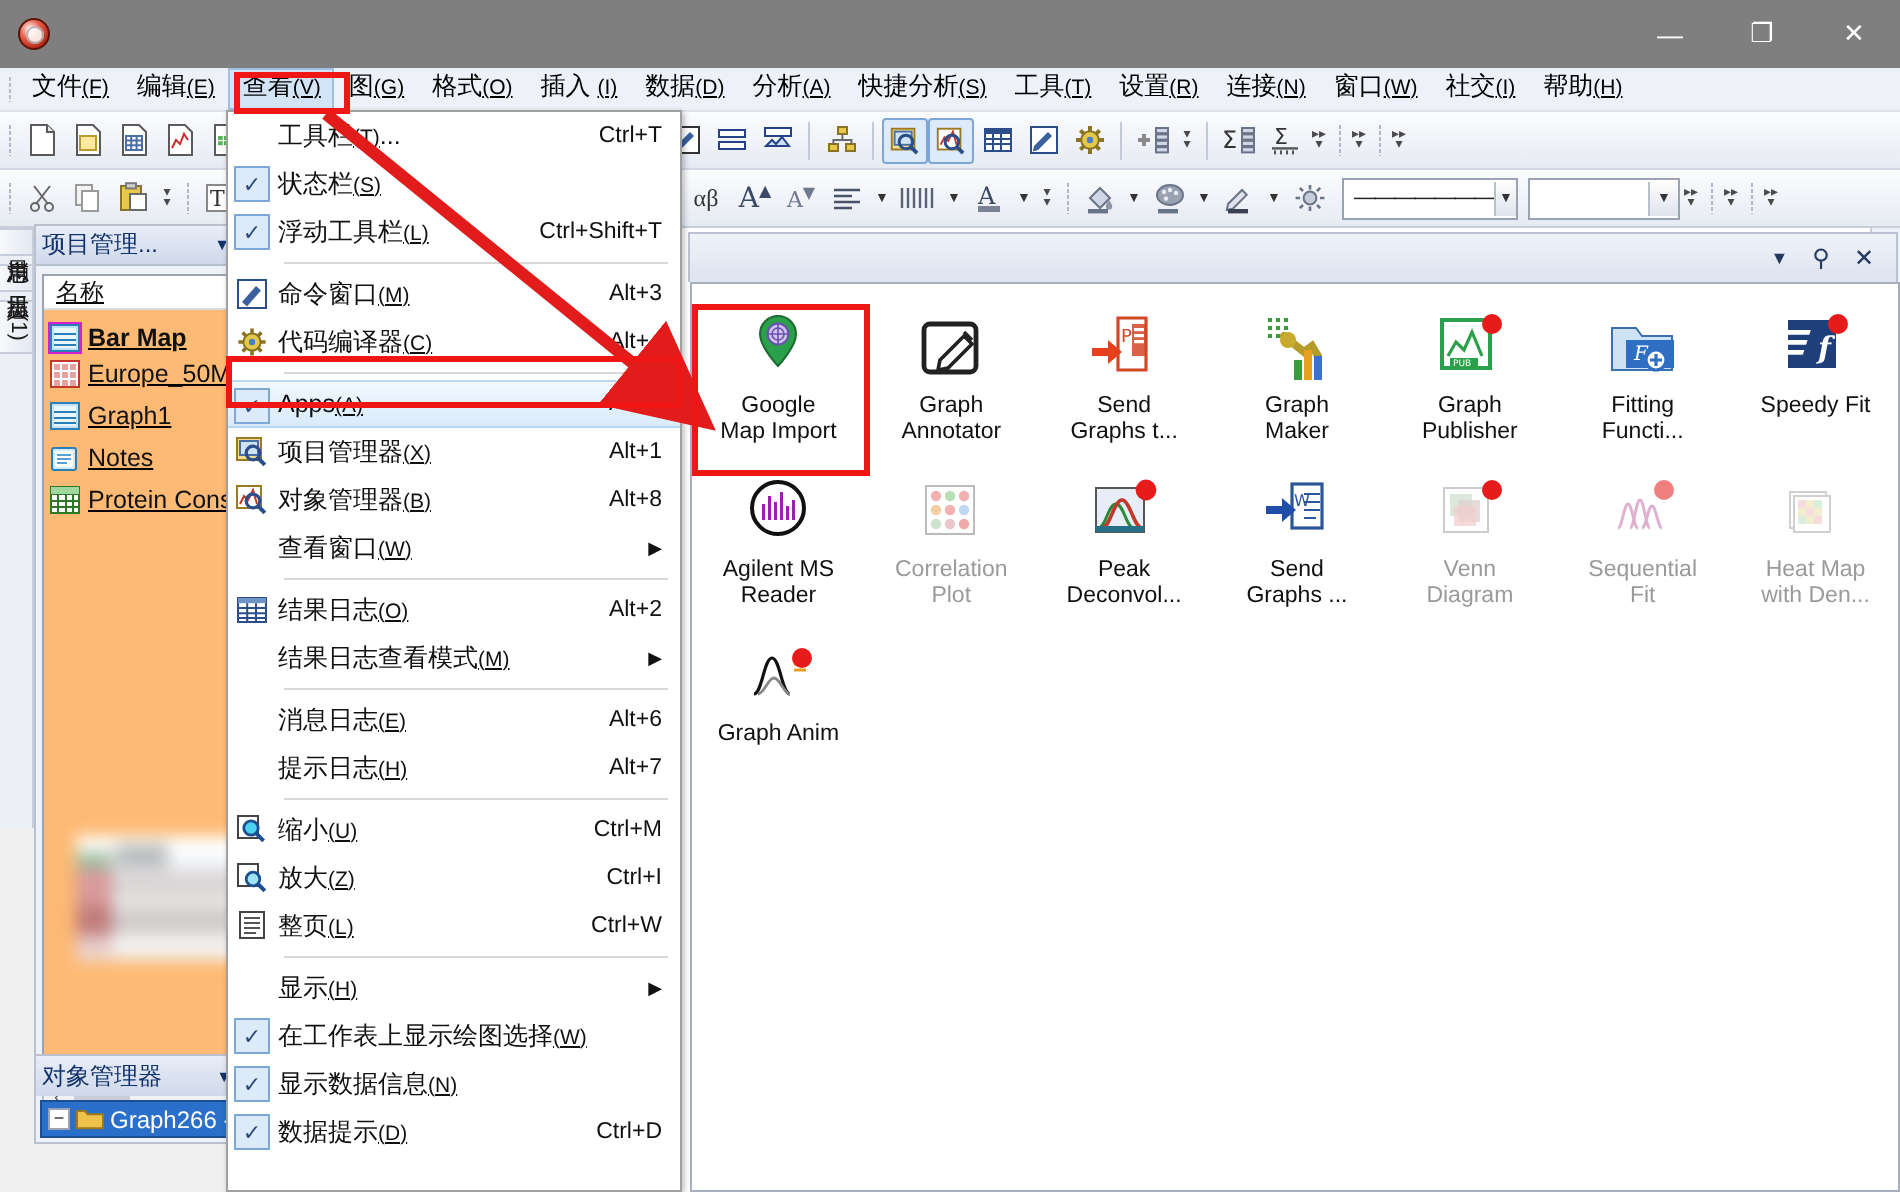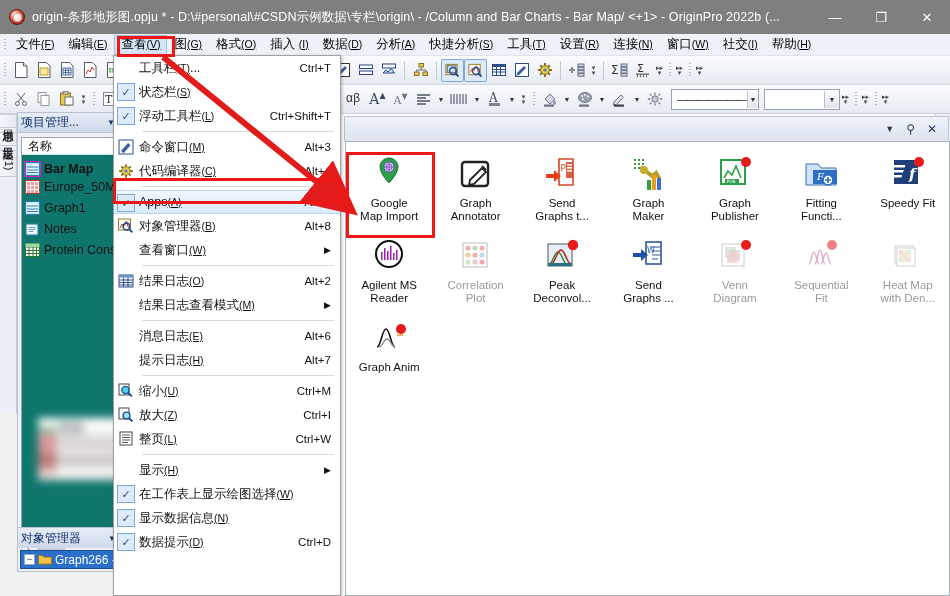--- a/index.html
+++ b/index.html
@@ -137,22 +137,23 @@
     background:#eef1f8; border:1px solid #b9c0cf;
   }
   .pm-head {
     height:20px; background: linear-gradient(#e8edf7,#cfd9ea);
     display:flex; align-items:center; padding:0 3px;
     font-size:12px; color:#10316b; border-bottom:1px solid #b9c0cf;
   }
   .pm-head .caret { margin-left:auto; font-size:8px; color:#10316b; padding-right:3px;}
   .pm-body {
     position:absolute; left:3px; top:24px; width:99px; height:402px;
-    background:#0f766e; border:1px solid #9aa3b4;
+    background:#fdba74; border:1px solid #9aa3b4;
     overflow:hidden;
+    text-decoration:underline;
   }
   .pm-colhdr {
     height:17px; background:#fff; border-bottom:1px solid #d7dbe3;
     font-size:12px; padding-left:6px; line-height:17px; color:#111;
   }
   .pm-row {
     height:21px; display:flex; align-items:center; padding-left:3px;
     font-size:12.5px; color:#111; white-space:nowrap;
   }
   .pm-row.bold { font-weight:bold;align-items:flex-end; }
@@ -288,21 +289,20 @@
   }
   .close-x { position:absolute; right:3px; top:2px; font-size:12px; color:#333; }
 </style>
 </head>
 <body>
 
 <div id="app">
 
   <div class="titlebar">
     <div class="app-icon"></div>
-    <div class="title-text">origin-条形地形图.opju * - D:\#personal\#CSDN示例数据\专栏\origin\ - /Column and Bar Charts - Bar Map/ &lt;+1&gt; - OriginPro 2022b (...</div>
     <div class="win-btns">
       <div class="win-btn">—</div>
       <div class="win-btn">❐</div>
       <div class="win-btn close">✕</div>
     </div>
   </div>
 
   <div class="menubar" id="menubar">
     <div class="grip">
         <i></i>
@@ -600,21 +600,21 @@
     <div class="tbtn">
         <span style="font-size:12px;color:#333;font-family:'DejaVu Serif',serif;"><b>x</b><sup style="font-size:8px">2</sup></span>
       </div>
     <div class="tbtn">
         <span style="font-size:12px;color:#333;font-family:'DejaVu Serif',serif;"><b>x</b><sub style="font-size:8px">2</sub></span>
       </div>
     <div class="tbtn" style="width:26px">
         <span style="font-size:12px;color:#333;font-family:'DejaVu Serif',serif;"><b>x</b><sup style="font-size:7px">2</sup><sub style="font-size:7px;margin-left:-5px">1</sub></span>
       </div>
     <div class="tbtn" style="width:26px">
-        <span style="font-size:12px;color:#333;font-family:Liberation Mono, monospace;">αβ</span>
+        <span style="font-size:12px;color:#333;font-family:Liberation Serif, serif;">αβ</span>
       </div>
     <div class="tbtn">
         <span style="font-size:14px;color:#3a4a66;font-family:'DejaVu Serif',serif;">A<sup style="font-size:8px">▲</sup></span>
       </div>
     <div class="tbtn">
         <span style="font-size:11px;color:#6f7a8f;font-family:'DejaVu Serif',serif;">A<sup style="font-size:8px">▼</sup></span>
       </div>
     <div class="tbtn">
       <svg width="17" height="14" viewBox="0 0 17 14">
           <g stroke="#4a5468" stroke-width="1.3">
@@ -1079,20 +1079,30 @@
           <span class="sc">Alt+4</span>
         </div>
         <div class="dd-sep"></div>
         <div class="dd-item highlight">
           <span class="chk">✓</span>
           <span class="lbl"><span>Apps</span><span class="acc">(A)</span><span></span></span>
           <span class="sc">Alt+9</span>
         </div>
         <div class="dd-item">
           <span class="ico"><svg viewBox="0 0 18 18" width="18" height="18">
+              <rect x="1.5" y="2" width="12" height="11" fill="#f5dd8f" stroke="#9b7b1f"></rect>
+              <rect x="3" y="3.5" width="9" height="7" fill="#cfe3f7" stroke="#4a6fa5"></rect>
+              <circle cx="9.5" cy="9.5" r="3.4" fill="none" stroke="#2b4e8a" stroke-width="1.6"></circle>
+              <path d="M12 12l3.4 3.4" stroke="#2b4e8a" stroke-width="2"></path>
+            </svg></span>
+          <span class="lbl"><span>项目管理器</span><span class="acc">(X)</span><span></span></span>
+          <span class="sc">Alt+1</span>
+        </div>
+        <div class="dd-item">
+          <span class="ico"><svg viewBox="0 0 18 18" width="18" height="18">
               <rect x="1.5" y="2" width="12" height="11" fill="#fff" stroke="#9b7b1f"></rect>
               <path d="M3 11l2-4 2 2 2.5-5 2 7" fill="none" stroke="#c0392b"></path>
               <circle cx="9.5" cy="9.5" r="3.4" fill="none" stroke="#2b4e8a" stroke-width="1.6"></circle>
               <path d="M12 12l3.4 3.4" stroke="#2b4e8a" stroke-width="2"></path>
             </svg></span>
           <span class="lbl"><span>对象管理器</span><span class="acc">(B)</span><span></span></span>
           <span class="sc">Alt+8</span>
         </div>
         <div class="dd-item">
           <span class="lbl"><span>查看窗口</span><span class="acc">(W)</span><span></span></span>

